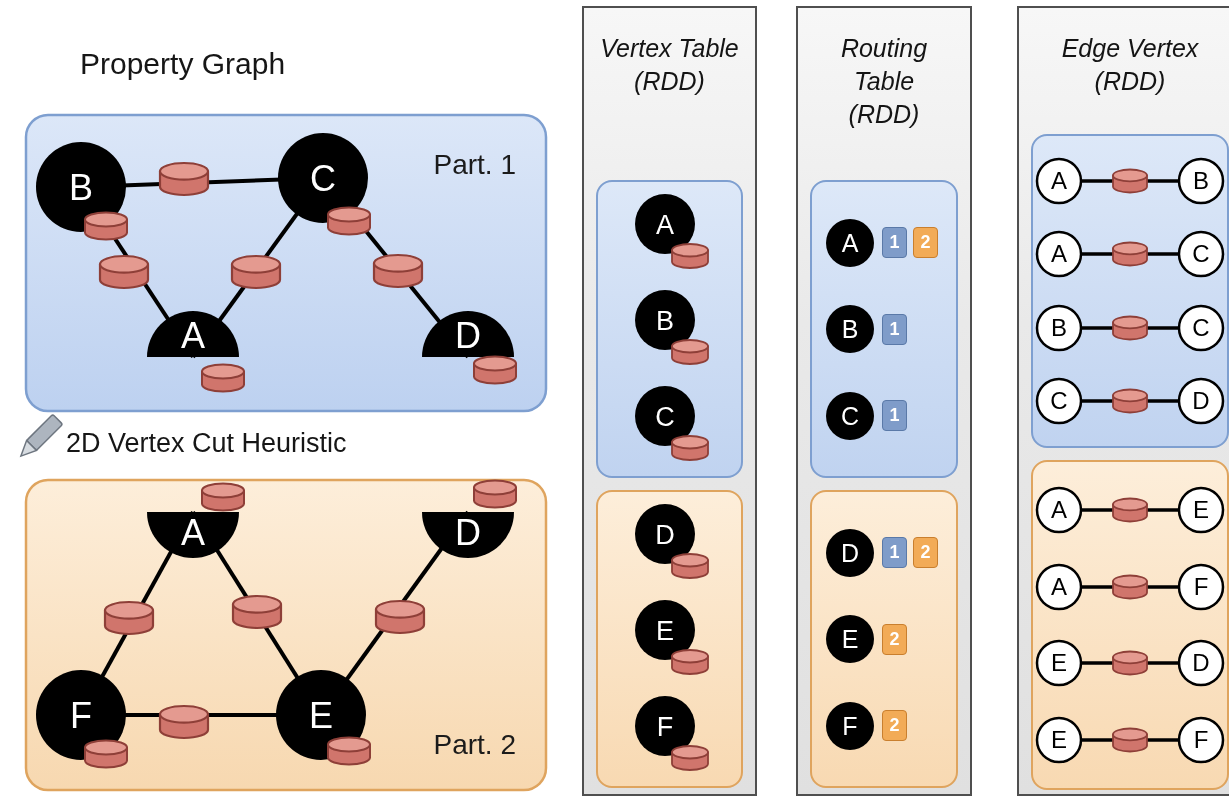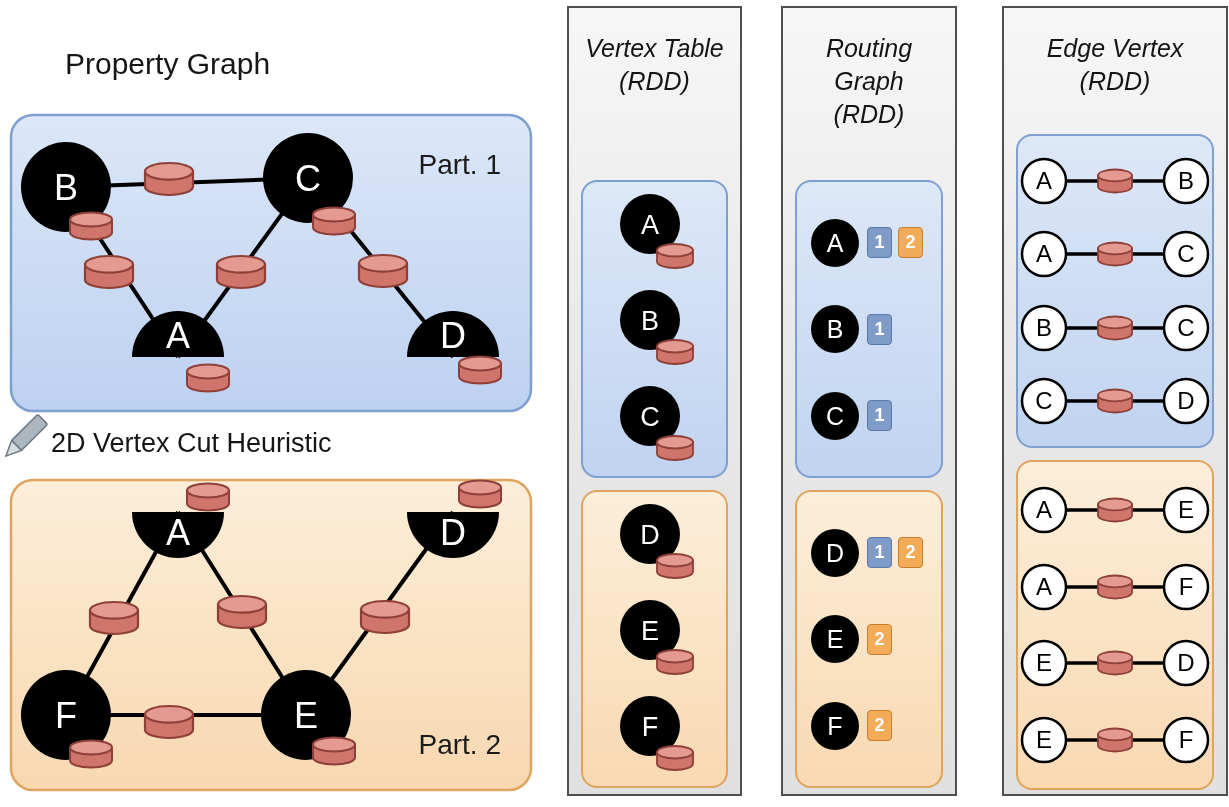--- a/index.html
+++ b/index.html
@@ -2,21 +2,21 @@
 <html><head>
 <meta charset="utf-8">
 <style>
   * { margin:0; padding:0; box-sizing:border-box; }
   html,body { background:#ffffff; }
   body {
     width:1229px; height:807px;
     font-family:"Liberation Sans", sans-serif;
     position:relative; overflow:hidden;
   }
-  #stage { position:absolute; left:1px; top:0; width:1089px; height:807px; }
+  #stage { position:absolute; left:16px; top:0; width:1089px; height:807px; }
 
   svg text { font-family:"Liberation Sans", sans-serif; }
   .pg-title { font-size:30px; fill:#161616; }
   .pg-sub   { font-size:27px; fill:#161616; }
 
   .panel {
     position:absolute; top:6px; height:790px;
     border:2px solid #4f4f4f;
     background:linear-gradient(180deg,#f7f7f7 0%,#e9e9e9 40%,#e0e0e0 100%);
   }
@@ -243,21 +243,21 @@
             <path d="M 45 62.24 L 45 73.76 A 18 6.24 0 0 0 81 73.76 L 81 62.24 Z" fill="#d0756c" stroke="#8e3f38" stroke-width="1.8" stroke-linejoin="round"></path>
             <ellipse cx="63" cy="62.24" rx="18" ry="6.24" fill="#e49a90" stroke="#8e3f38" stroke-width="1.8"></ellipse>
           </g>
         </svg>
       </div>
   </div>
 
   
   <div class="panel" id="routing-panel" style="left:780px;width:176px;">
     <div class="panel-title">Routing
-Graph
+Table
 (RDD)</div>
     <div class="inner-box theme-blue" id="rt-g0" style="top:172px;height:298px;">
         <div class="routing-row">
           <svg width="52" height="52">
             <circle cx="26" cy="26" r="24" fill="#000000"></circle>
             <text x="26" y="35" text-anchor="middle" font-size="25" fill="#fff">A</text>
           </svg>
           <div class="badge badge-blue">1</div>
           <div class="badge badge-orange">2</div>
         </div>

